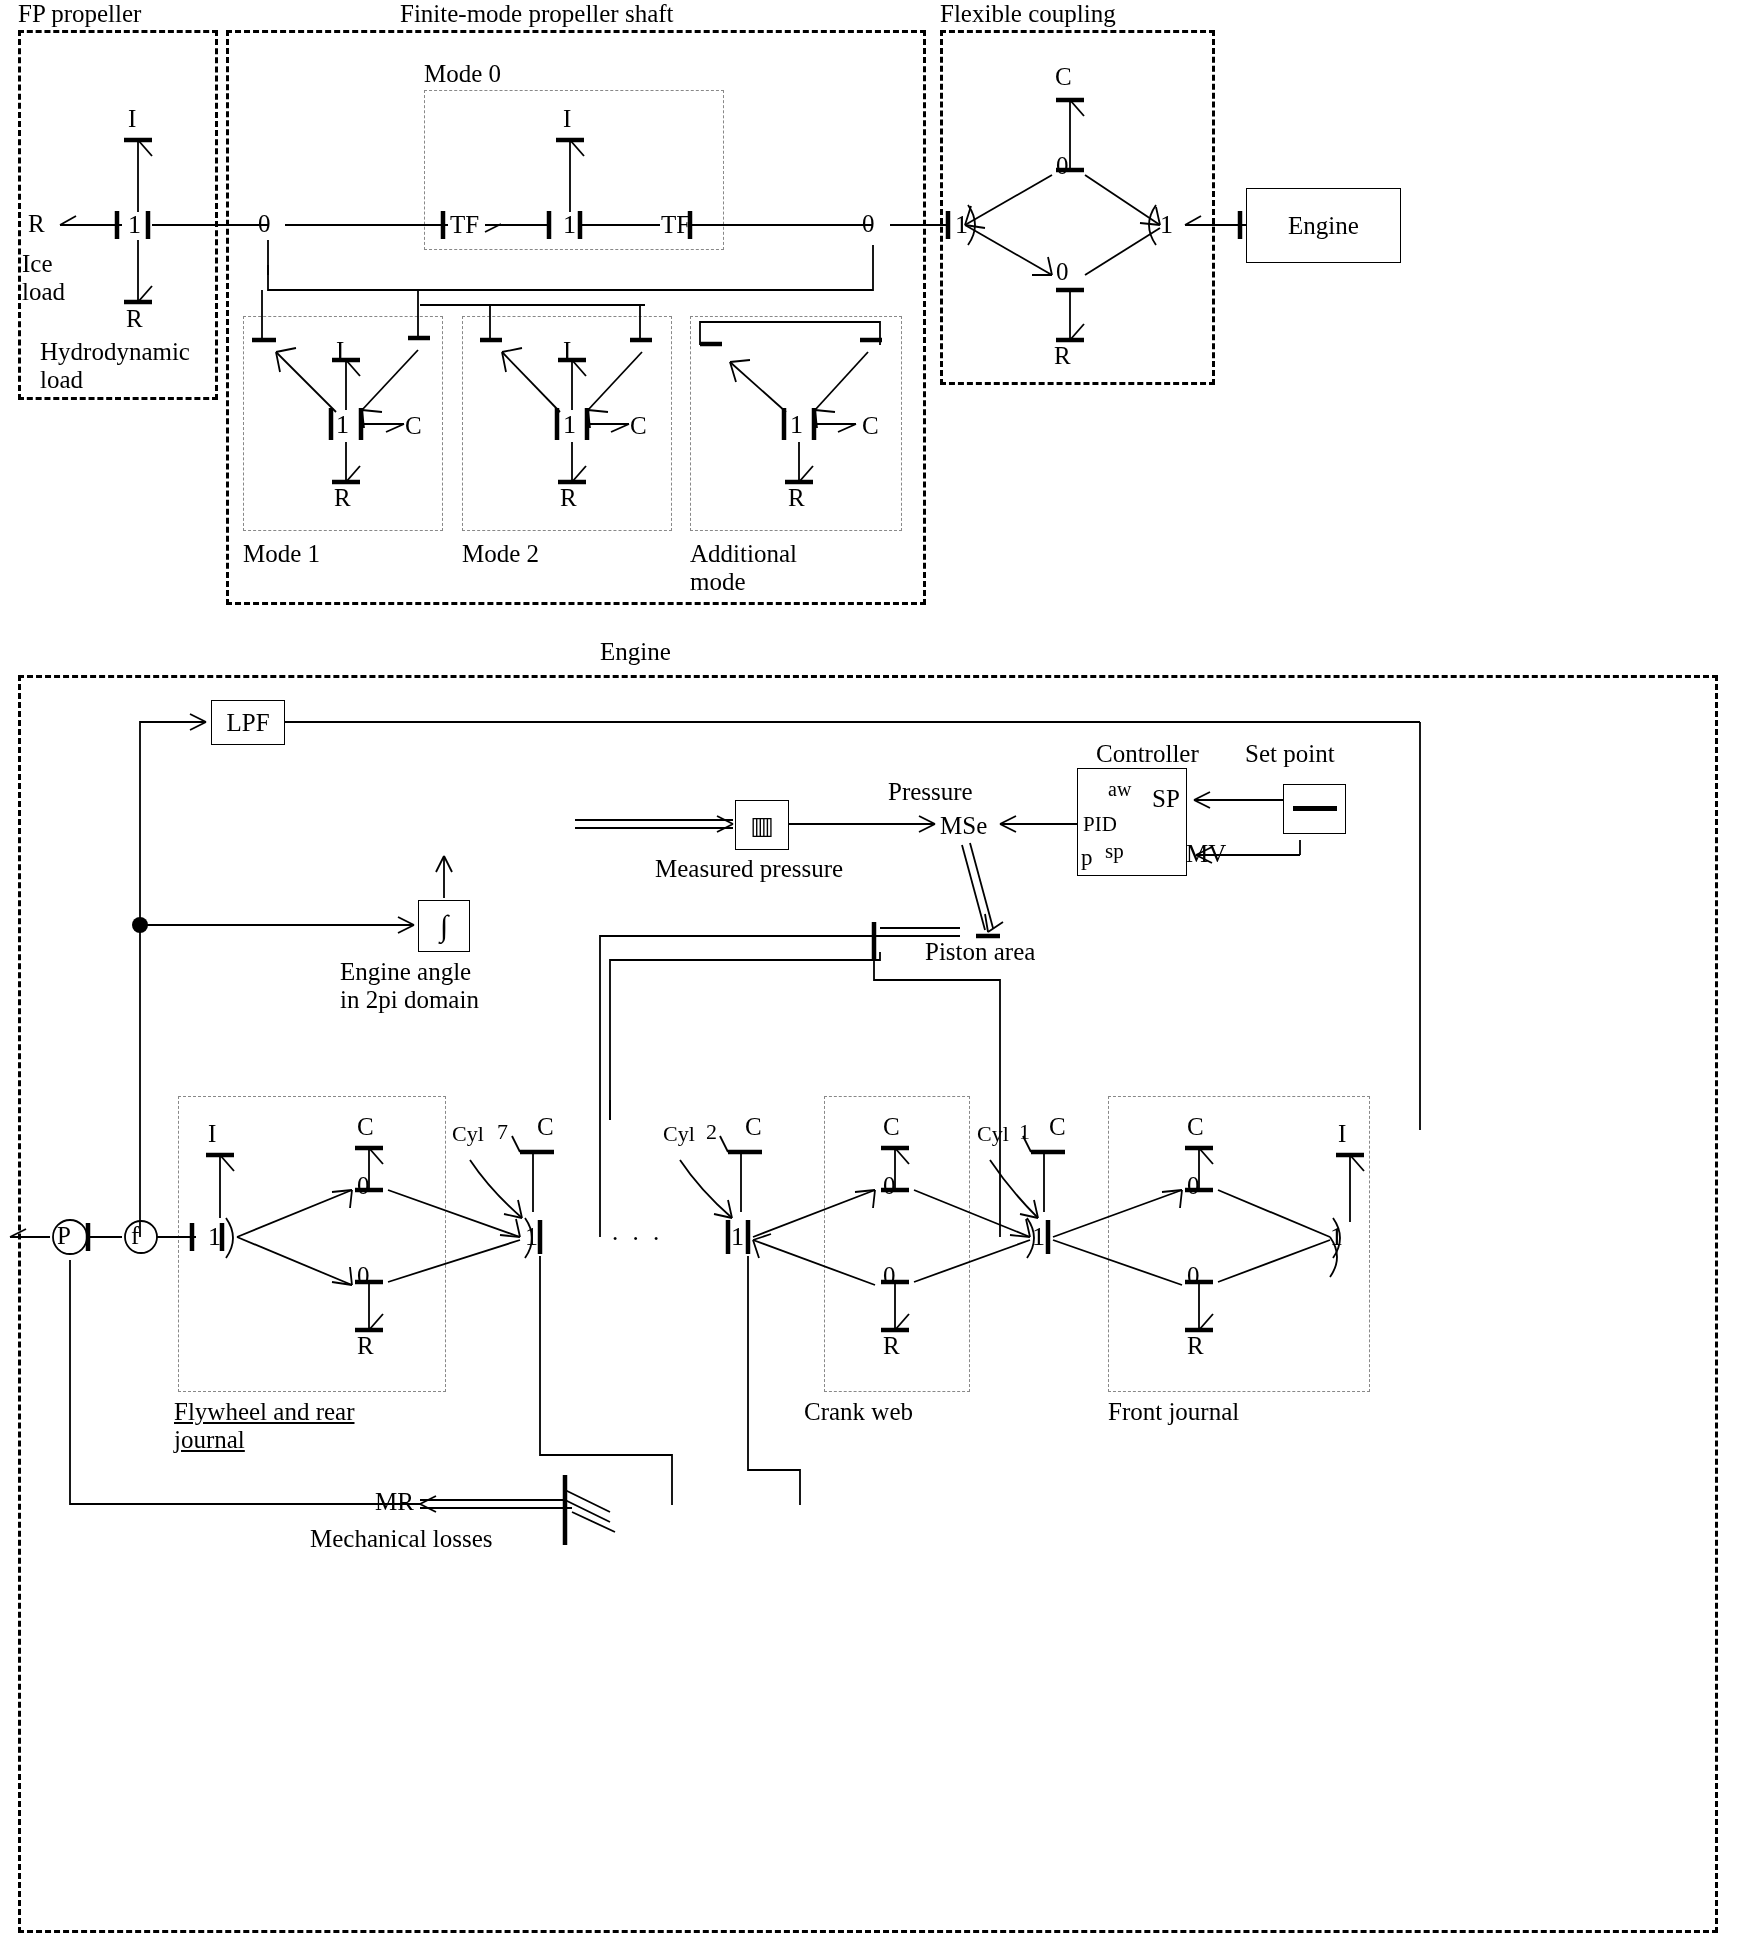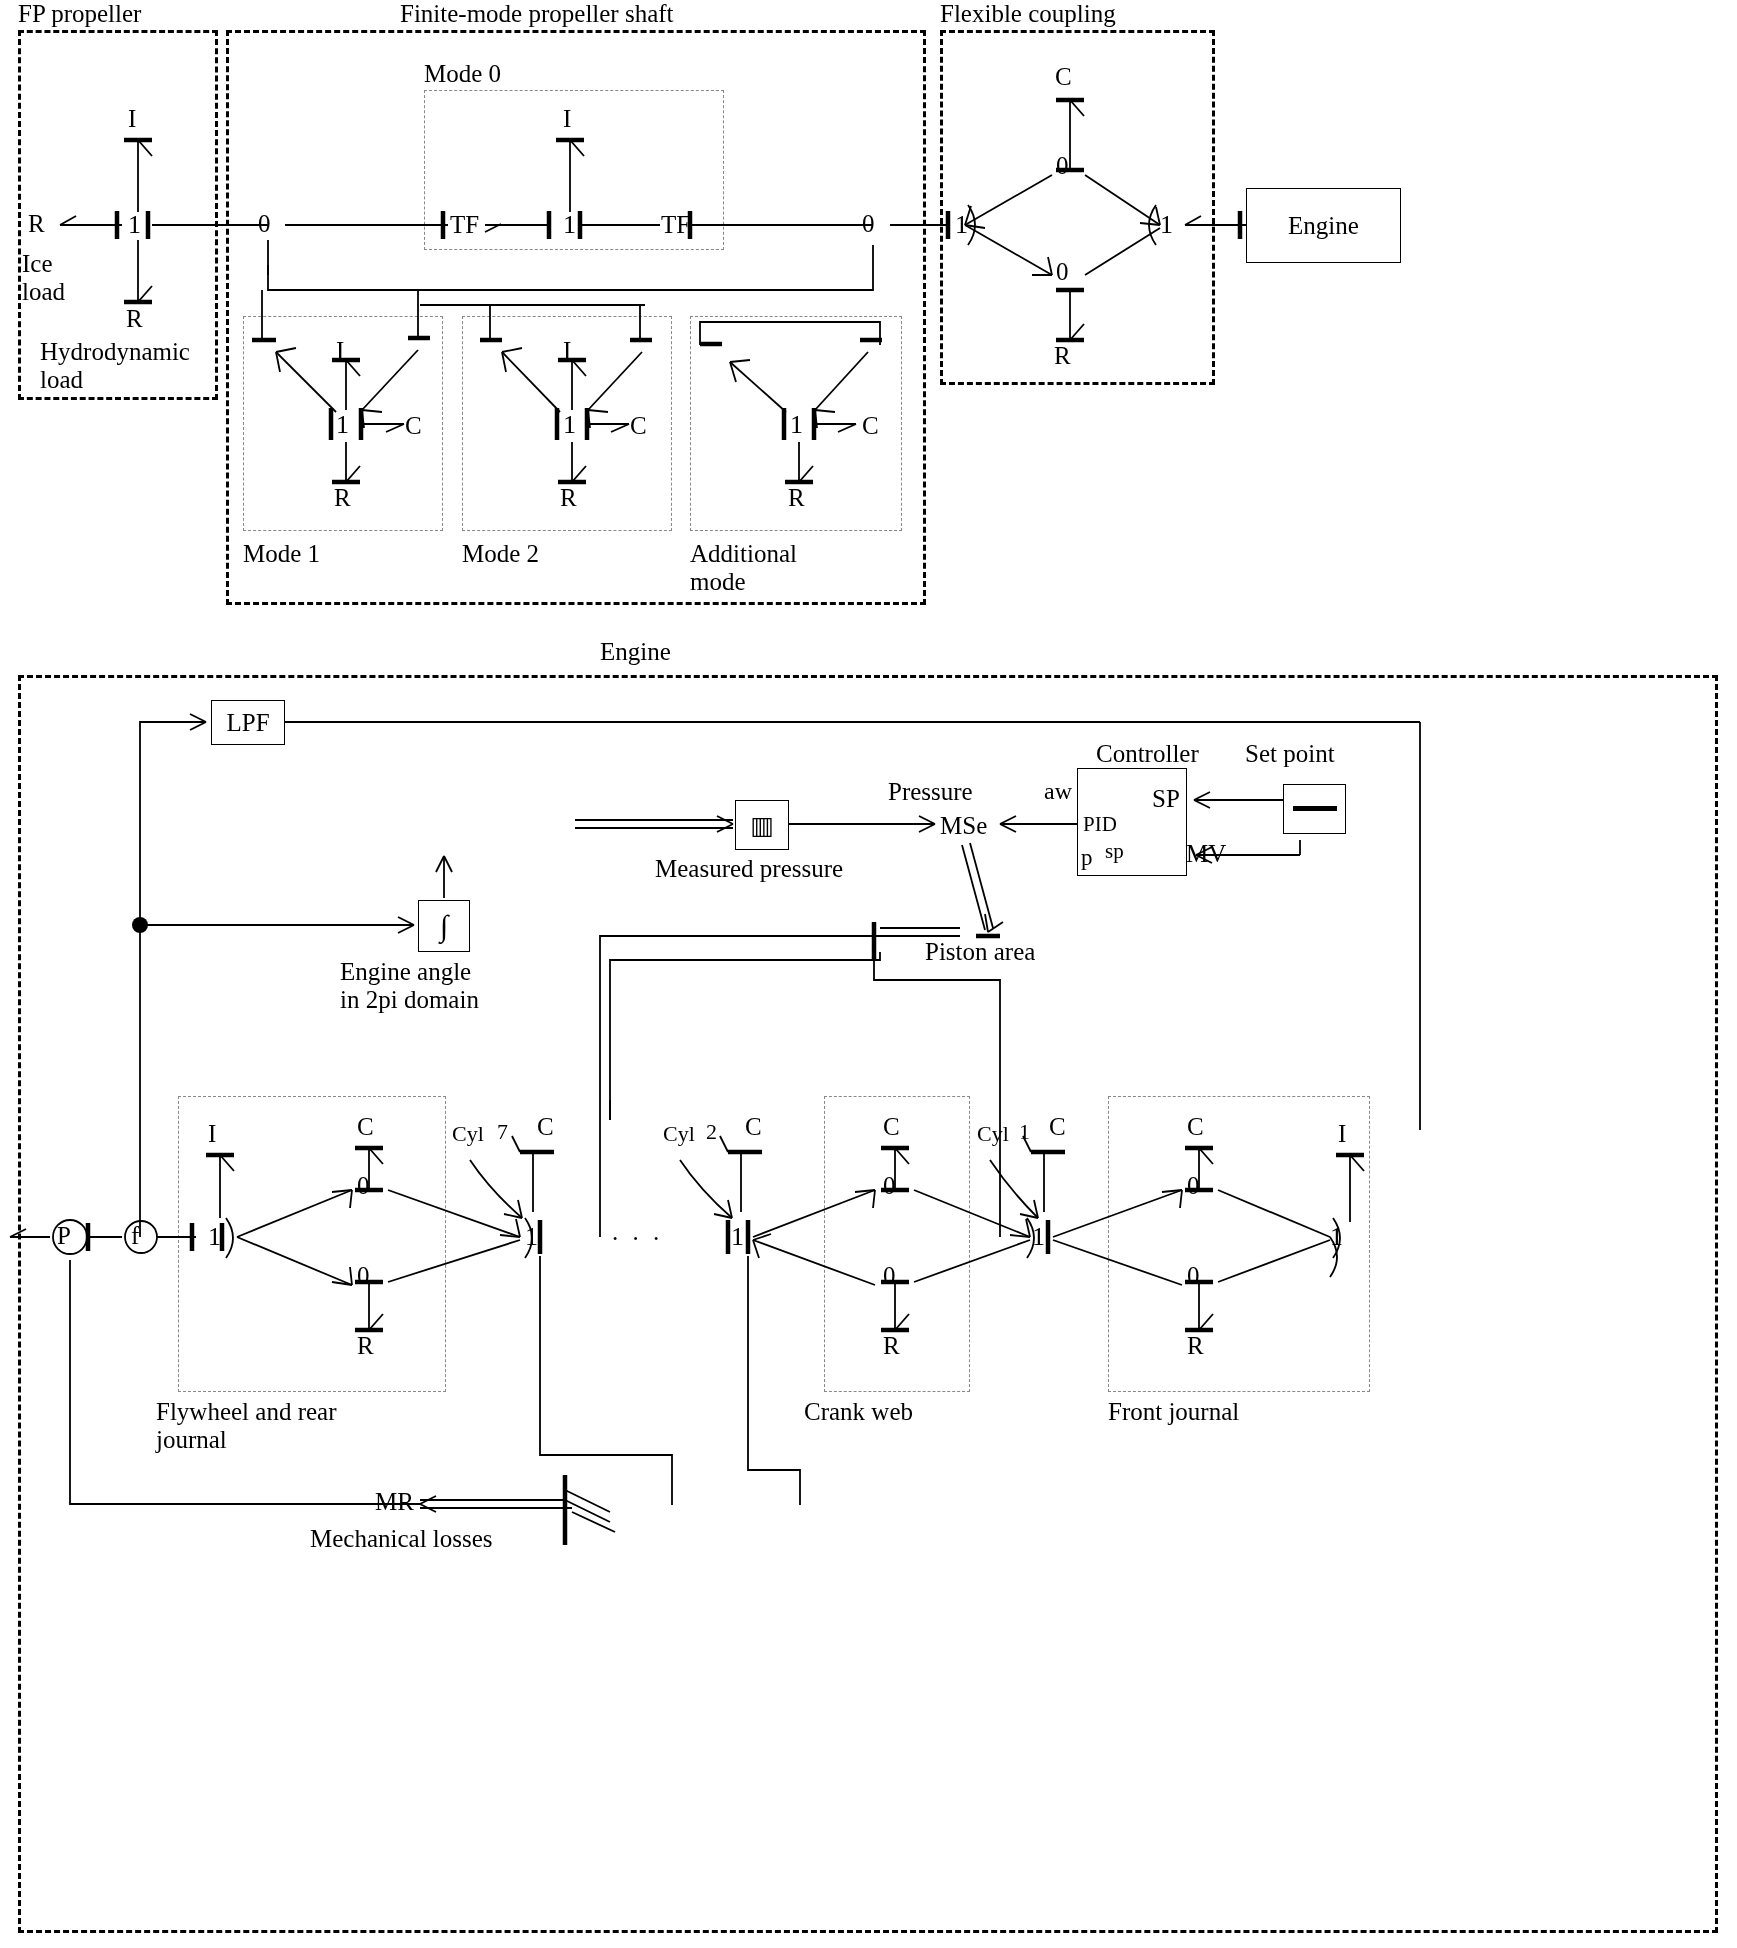--- a/index.html
+++ b/index.html
@@ -79,37 +79,37 @@
   <div class="lbl c" style="left:655px;top:855px;width:215px;">Measured pressure</div>
   <div class="box" style="left:735px;top:800px;width:54px;height:50px;">▥</div>
   <div class="lbl" style="left:888px;top:778px;">Pressure</div>
   <div class="lbl" style="left:940px;top:812px;">MSe</div>
   <div class="box" style="left:418px;top:900px;width:52px;height:52px;font-size:30px;">∫</div>
   <div class="lbl c" style="left:340px;top:958px;width:215px;">Engine angle<br>in 2pi domain</div>
   <div class="lbl" style="left:925px;top:938px;">Piston area</div>
 
   <div class="lbl c" style="left:1096px;top:740px;width:185px;">Controller</div>
   <div class="box" style="left:1077px;top:768px;width:110px;height:108px;"></div>
-  <div class="lbl" style="left:1044px;top:778px;font-size:24px;">aw</div>
+  <div class="lbl" style="left:1108px;top:778px;font-size:20px;">aw</div>
   <div class="lbl" style="left:1083px;top:813px;font-size:21px;">PID</div>
   <div class="lbl" style="left:1081px;top:845px;font-size:23px;">p</div>
   <div class="lbl" style="left:1105px;top:840px;font-size:21px;">sp</div>
   <div class="lbl" style="left:1152px;top:785px;">SP</div>
   <div class="lbl" style="left:1150px;top:840px;margin-left:36px;">MV</div>
 
   <div class="lbl c" style="left:1245px;top:740px;width:140px;">Set point</div>
   <div class="box" style="left:1283px;top:784px;width:63px;height:50px;"></div>
   <div class="bar" style="left:1293px;top:806px;width:44px;height:5px;"></div>
 
   <div class="lbl" style="left:57px;top:1222px;">P</div>
   <div class="lbl" style="left:131px;top:1222px;">f</div>
   <div class="lbl" style="left:612px;top:1218px;letter-spacing:4px;">. . .</div>
 
   <div class="dashthin" style="left:178px;top:1096px;width:268px;height:296px;"></div>
-  <div class="lbl c" style="left:156px;top:1398px;width:285px;">Flywheel and rear<br>journal</div>
+  <div class="lbl c" style="left:174px;top:1398px;width:285px;text-decoration:underline;">Flywheel and rear<br>journal</div>
   <div class="jn" style="left:208px;top:1222px;">1</div>
   <div class="lbl" style="left:208px;top:1120px;">I</div>
   <div class="lbl" style="left:357px;top:1113px;">C</div>
   <div class="lbl" style="left:357px;top:1172px;">0</div>
   <div class="lbl" style="left:357px;top:1262px;">0</div>
   <div class="lbl" style="left:357px;top:1332px;">R</div>
 
   <div class="dashthin" style="left:824px;top:1096px;width:146px;height:296px;"></div>
   <div class="lbl c" style="left:804px;top:1398px;width:190px;">Crank web</div>
   <div class="lbl" style="left:883px;top:1113px;">C</div>

